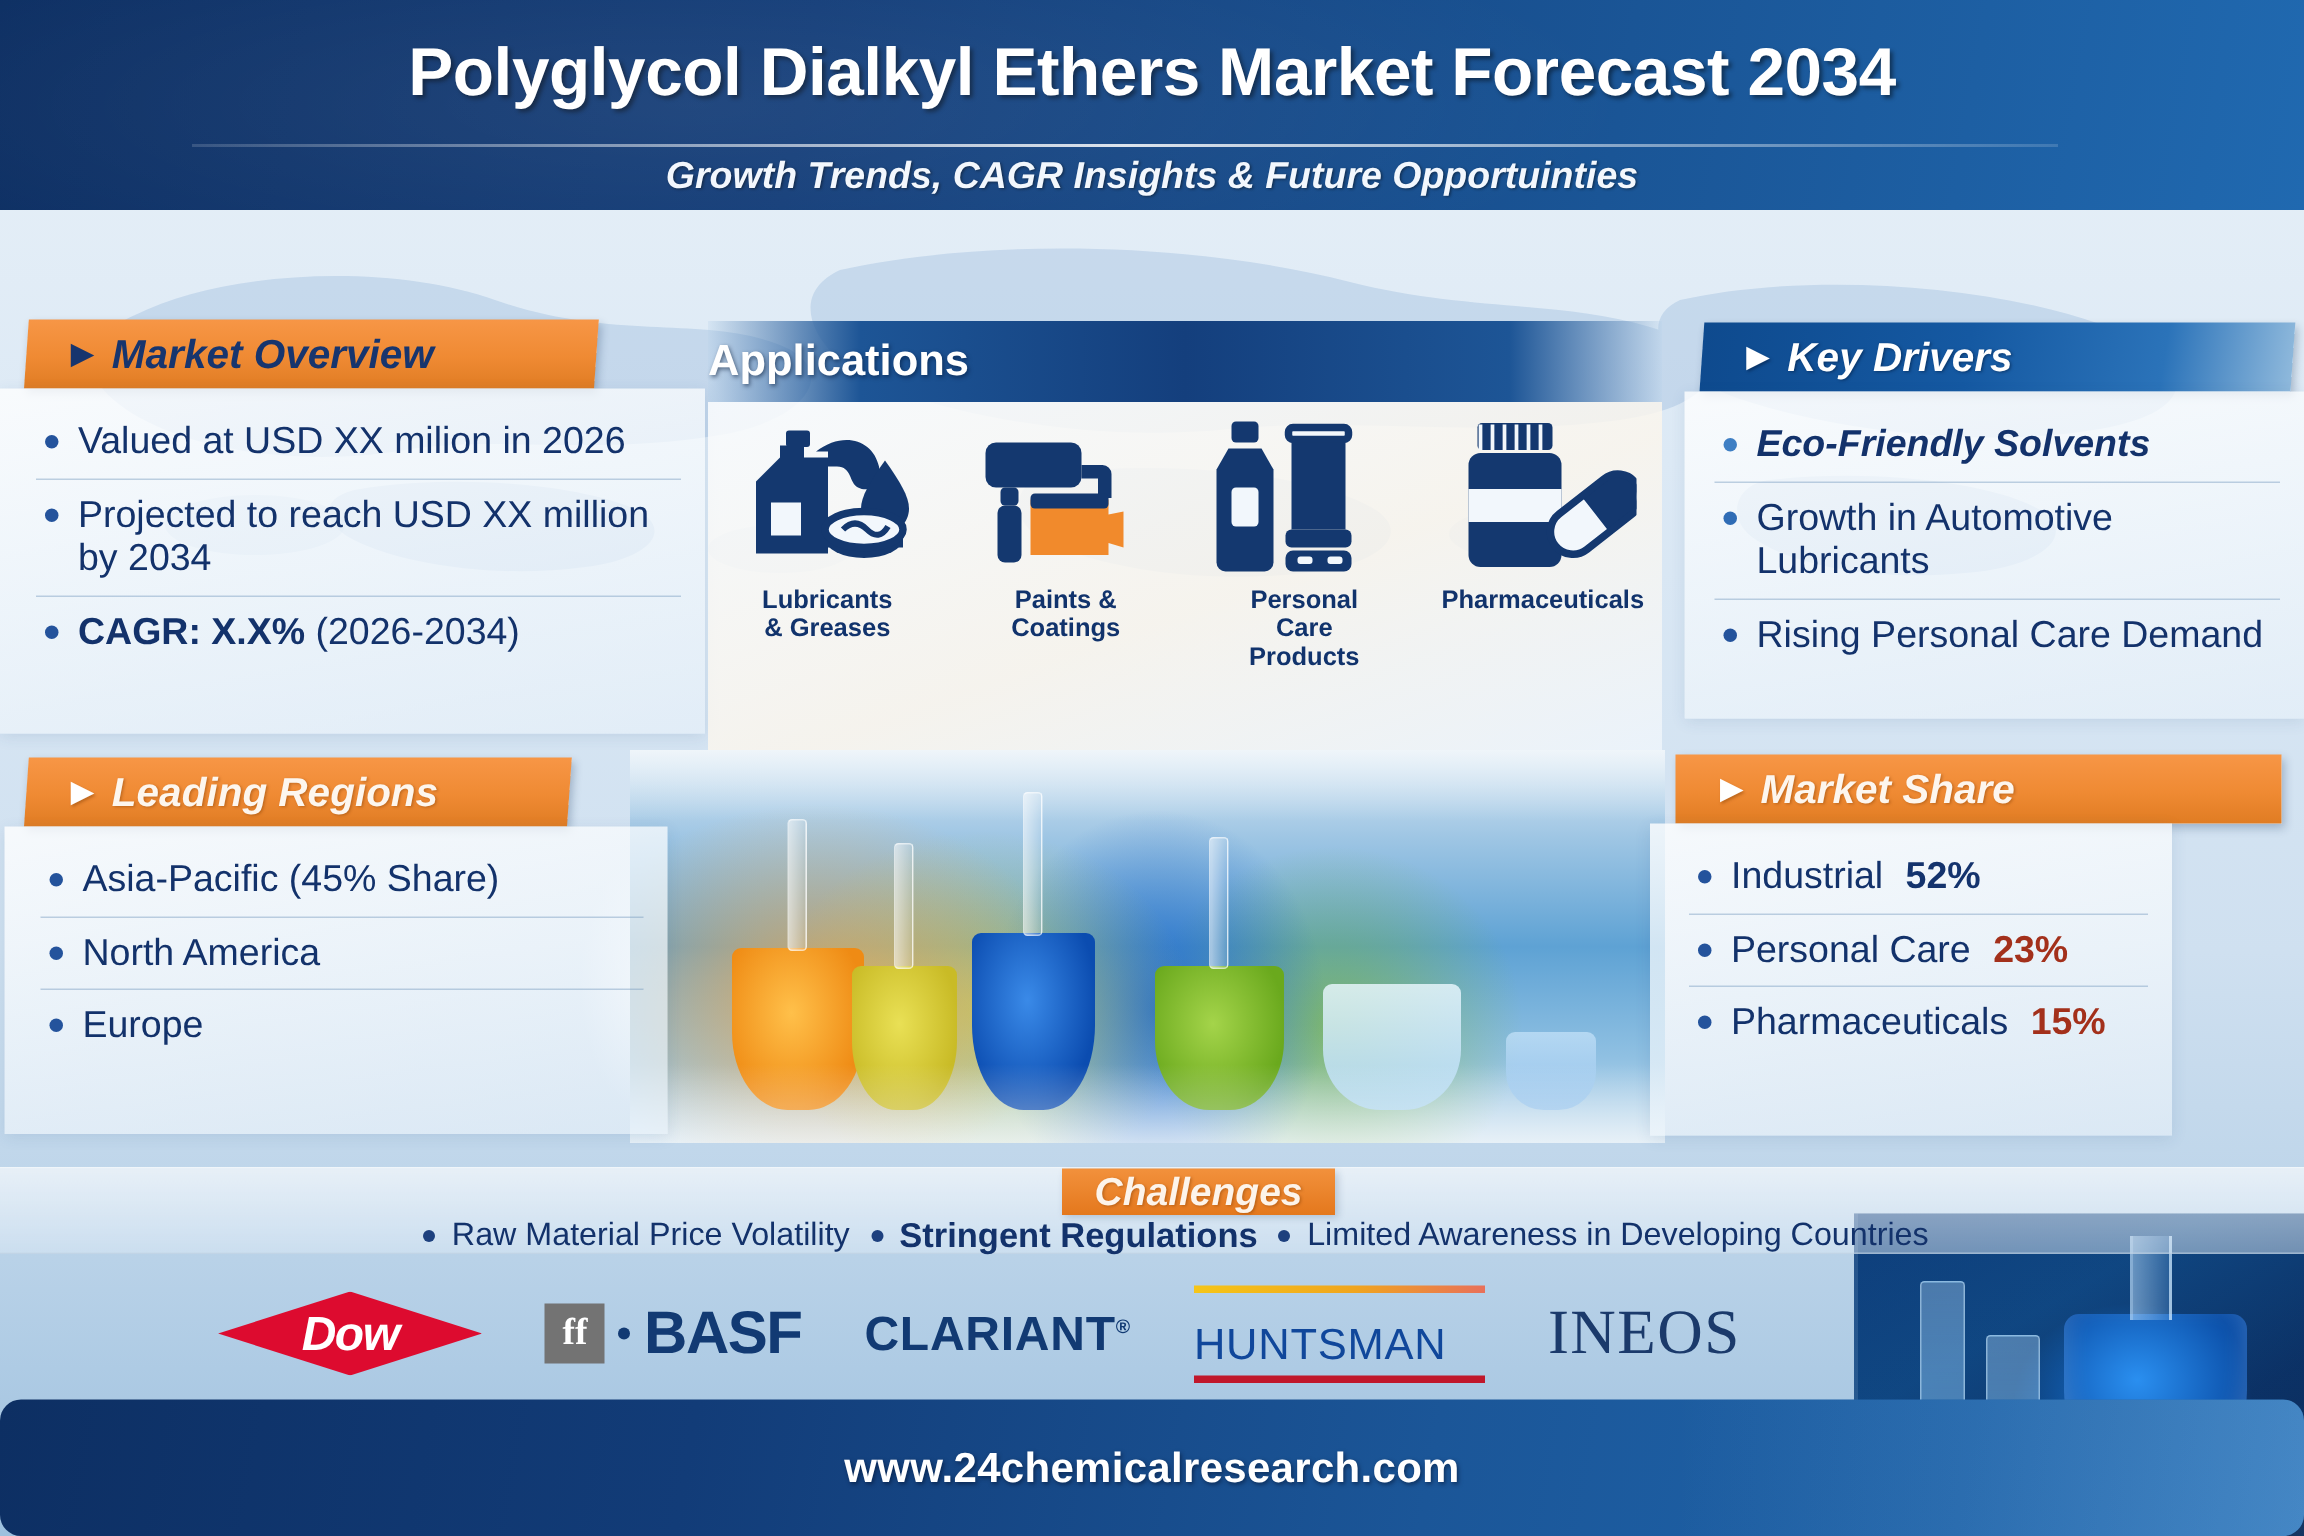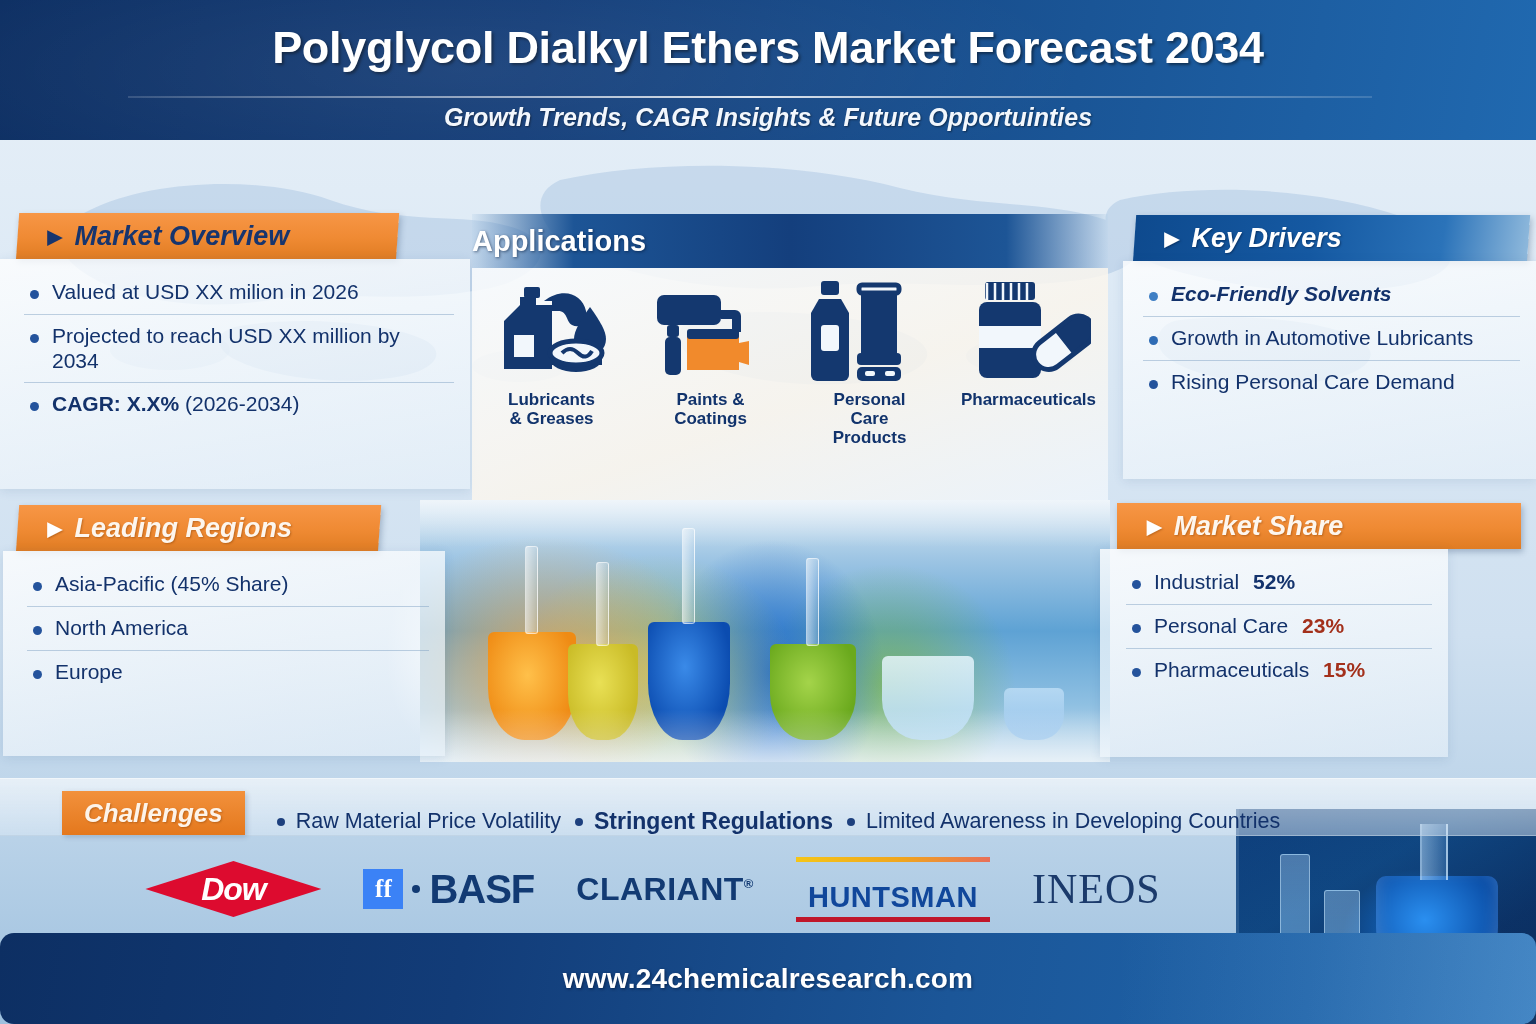--- a/index.html
+++ b/index.html
@@ -130,21 +130,21 @@
 
   
   .panel{
     position:absolute;
     background:linear-gradient(170deg, rgba(255,255,255,.80) 0%, rgba(246,250,253,.72) 45%, rgba(233,242,250,.62) 100%);
     box-shadow:0 2px 10px rgba(40,80,130,.12);
   }
   .bullet-list{ position:absolute; left:0; right:0; top:0; bottom:0; padding:12px 16px 8px 24px; }
   .bullet-row{
     display:flex; align-items:flex-start;
-    color:#13326b; font-size:21px; line-height:1.18;
+    color:#13326b; font-size:25px; line-height:1.18;
     padding:9px 4px 9px 0;
     border-bottom:1px solid rgba(120,155,190,.45);
   }
   .bullet-row:last-child{ border-bottom:none; }
   .bullet-row .dot{
     flex:0 0 auto; width:9px; height:9px; border-radius:50%;
     background:#24539c; margin:10px 13px 0 6px;
   }
   .bullet-row .txt{ flex:1 1 auto; }
   .b-strong{ font-weight:bold; }
@@ -172,21 +172,21 @@
     margin-top:4px; text-align:center; color:#11336c;
     font-size:17px; font-weight:bold; line-height:1.12;
   }
 
   
   .challenges-bar{
     position:absolute; left:0; top:778px; width:1536px; height:58px;
     background:linear-gradient(180deg, rgba(255,255,255,.62), rgba(222,235,247,.48));
     border-top:1px solid rgba(255,255,255,.7);
     border-bottom:1px solid rgba(150,180,210,.45);
-    display:flex; align-items:flex-end;
+    display:flex; align-items:center;flex-direction:column;
   }
   .chal-banner{
     margin-left:62px; height:44px; display:flex; align-items:center;
     padding:0 22px; background:linear-gradient(180deg,#f2913c,#e4781d);
     color:#fdf4ea; font-size:26px; font-weight:bold; font-style:italic;
     text-shadow:1px 1px 2px rgba(120,55,0,.4);
     box-shadow:2px 2px 5px rgba(20,50,90,.2);
   }
   .chal-items{ display:flex; align-items:center; margin-left:18px; color:#13326b; }
   .chal-item{ display:flex; align-items:center; font-size:21.5px; white-space:nowrap; }
@@ -204,31 +204,31 @@
   .dow-diamond{
     position:absolute; inset:0;
     background:#dd0b2f; clip-path:polygon(50% 0, 100% 50%, 50% 100%, 0 50%);
   }
   .dow-text{
     position:relative; color:#ffffff; font-size:32px; font-weight:bold;
     font-style:italic; letter-spacing:-1px;
   }
   .basf-wrap{ display:flex; align-items:center; gap:9px; }
   .basf-sq{
-    width:40px;height:40px;background:#3b82f6;color:#fff;
+    width:40px;height:40px;background:#737373;color:#fff;
     display:flex;align-items:center;justify-content:center;
     font-size:25px; font-weight:bold; font-family:"Liberation Serif", serif;
   }
   .basf-dot{ width:8px;height:8px;border-radius:50%;background:#123a73; }
   .basf-text{ color:#123a73; font-size:40px; font-weight:bold; letter-spacing:-1px; }
   .clariant{ color:#123a73; font-size:32px; font-weight:bold; letter-spacing:.5px; position:relative; }
   .clariant sup{ font-size:13px; vertical-align:super; }
   .huntsman-wrap{ display:flex; flex-direction:column; align-items:stretch; width:194px; }
   .huntsman-top{ height:5px; background:linear-gradient(90deg,#f5c518 0%, #f0a51e 55%, #e8705a 100%); }
-  .huntsman-text{ color:#10479b; font-size:29px; font-weight:bold; text-align:center; letter-spacing:.5px; padding:3px 0;margin-top:16px; }
+  .huntsman-text{ color:#10479b; font-size:29px; font-weight:normal; letter-spacing:.5px; padding:3px 0;margin-top:16px; }
   .huntsman-bot{ height:5px; background:#c0172b; }
   .ineos{ color:#1b3a6b; font-size:42px; font-family:"Liberation Serif", serif; letter-spacing:1px; }
 
   
   .footer{
     position:absolute; left:0; top:933px; width:1536px; height:91px;
     background:linear-gradient(100deg,#0d2f63 0%, #123c78 30%, #1b5698 62%, #1e63a9 85%, #2a74ba 100%);
     display:flex; align-items:center; justify-content:center;
     overflow:hidden;
     border-radius:14px;

